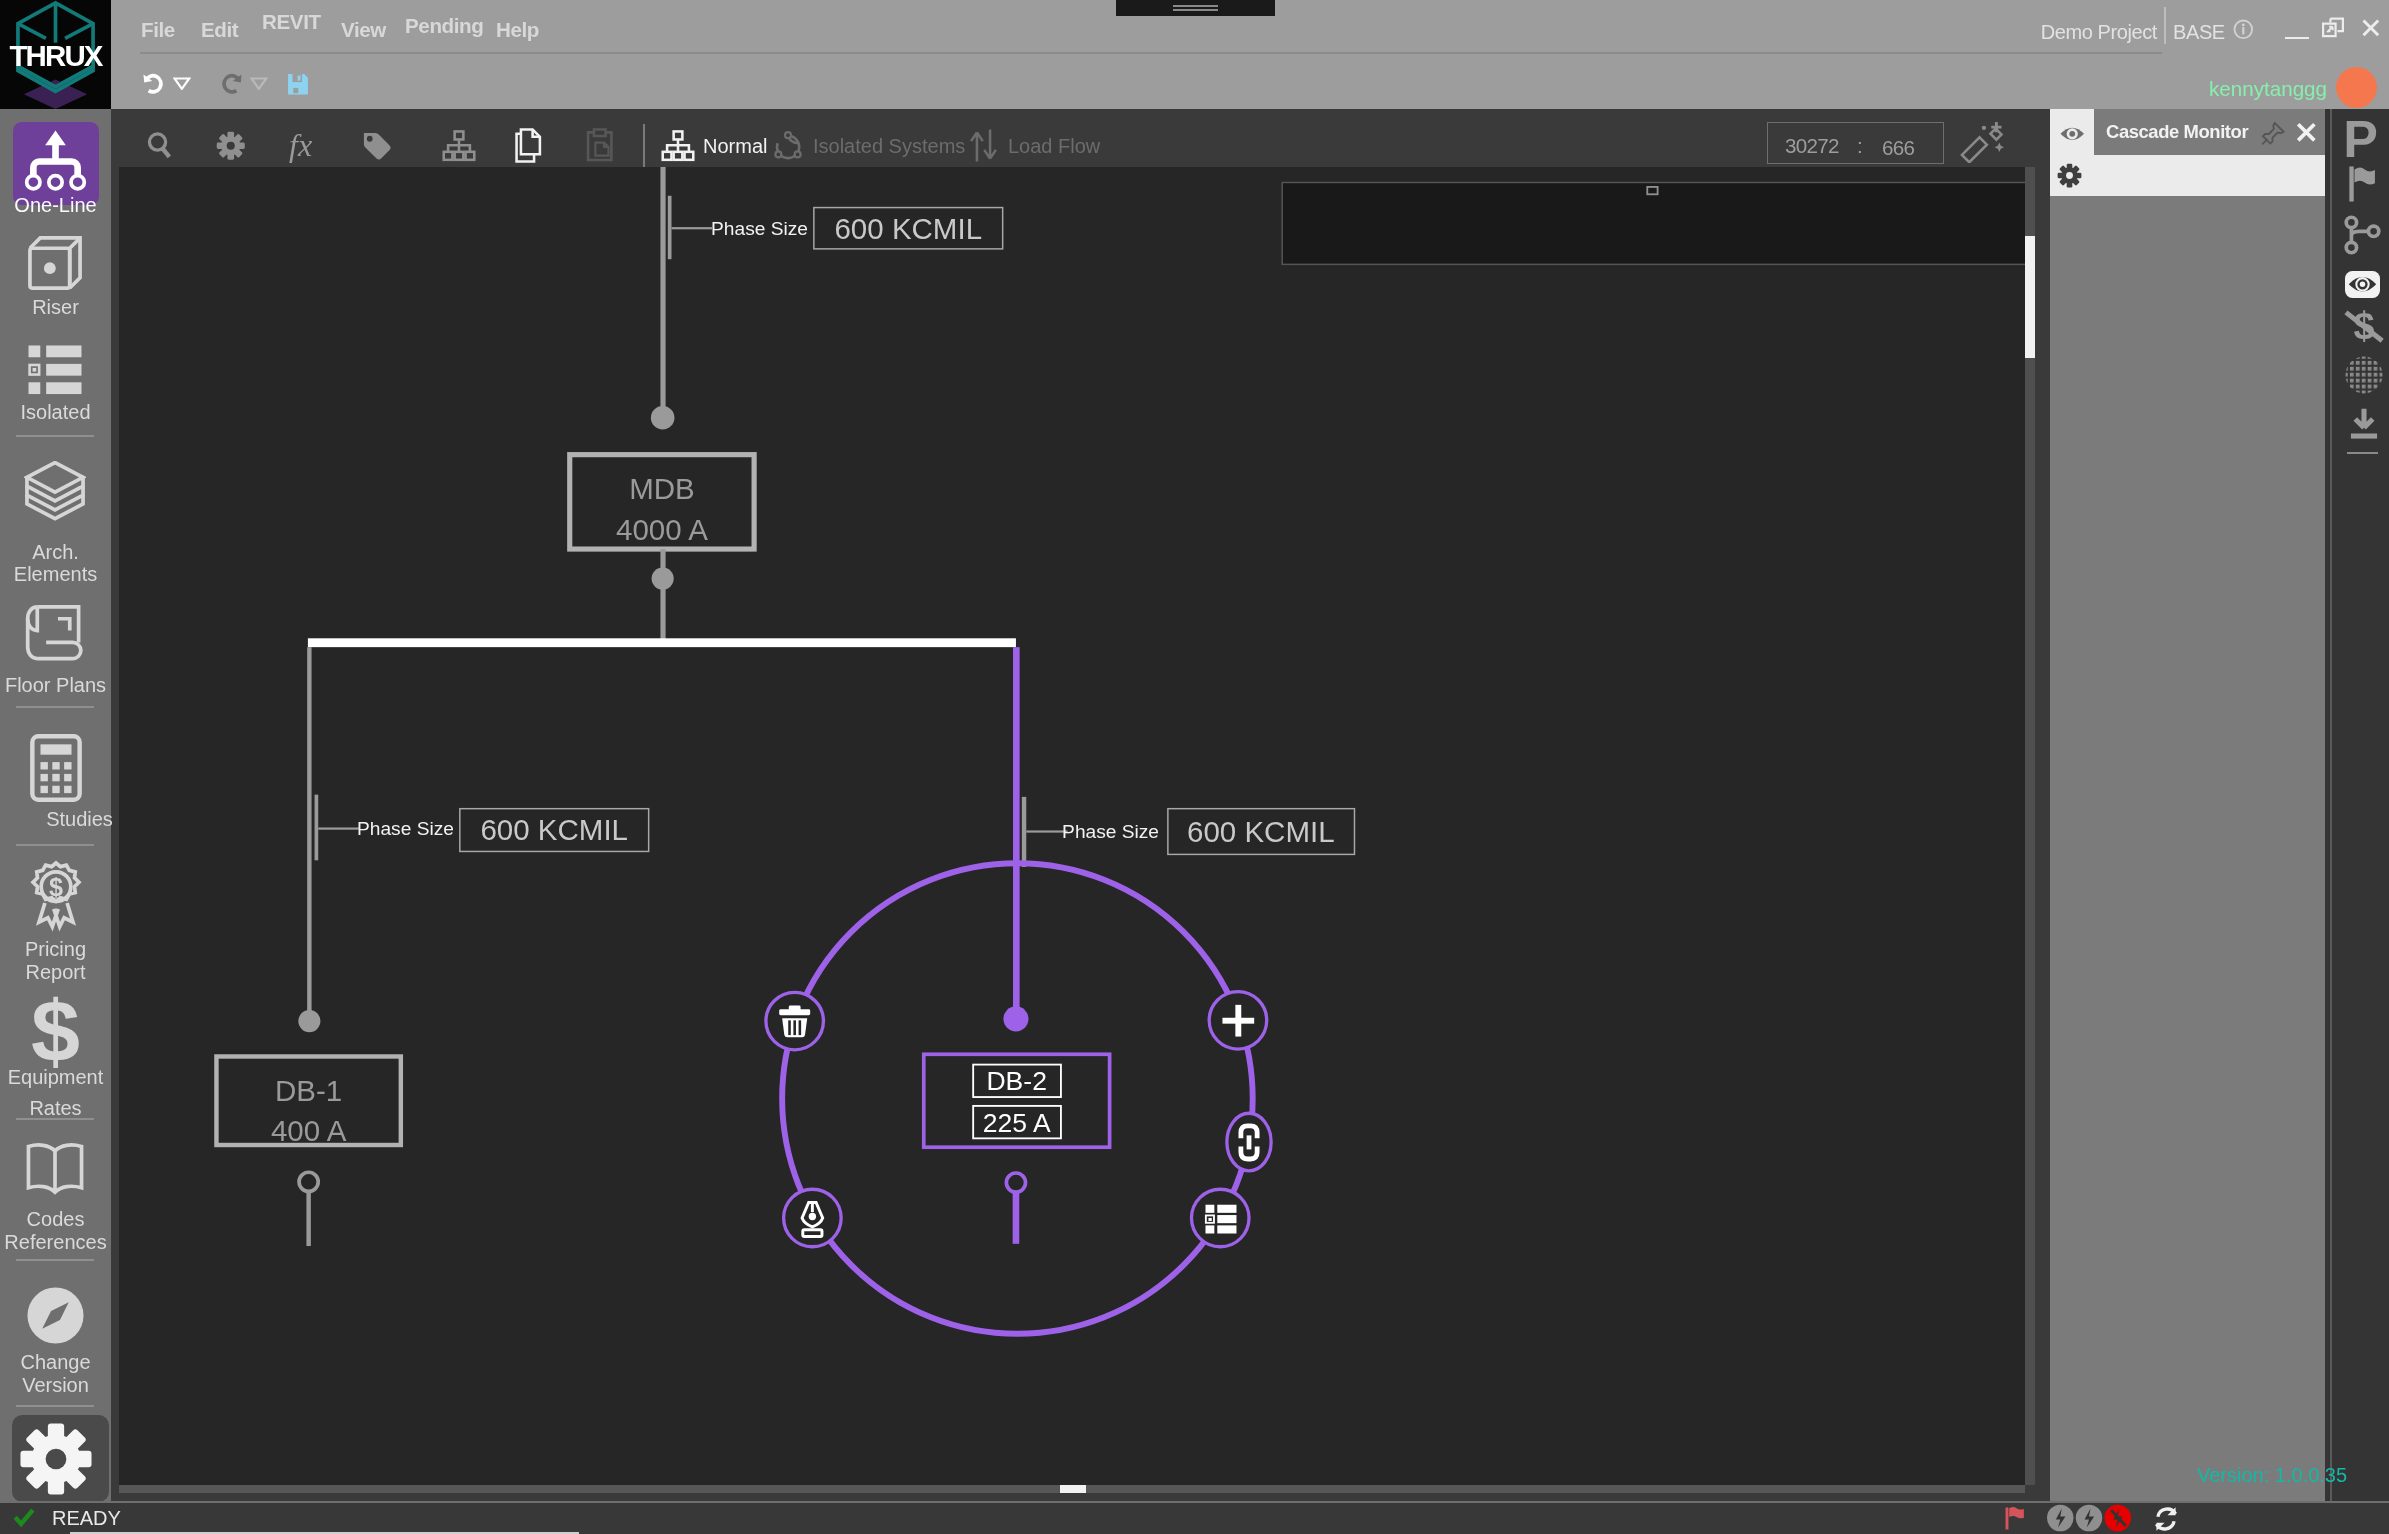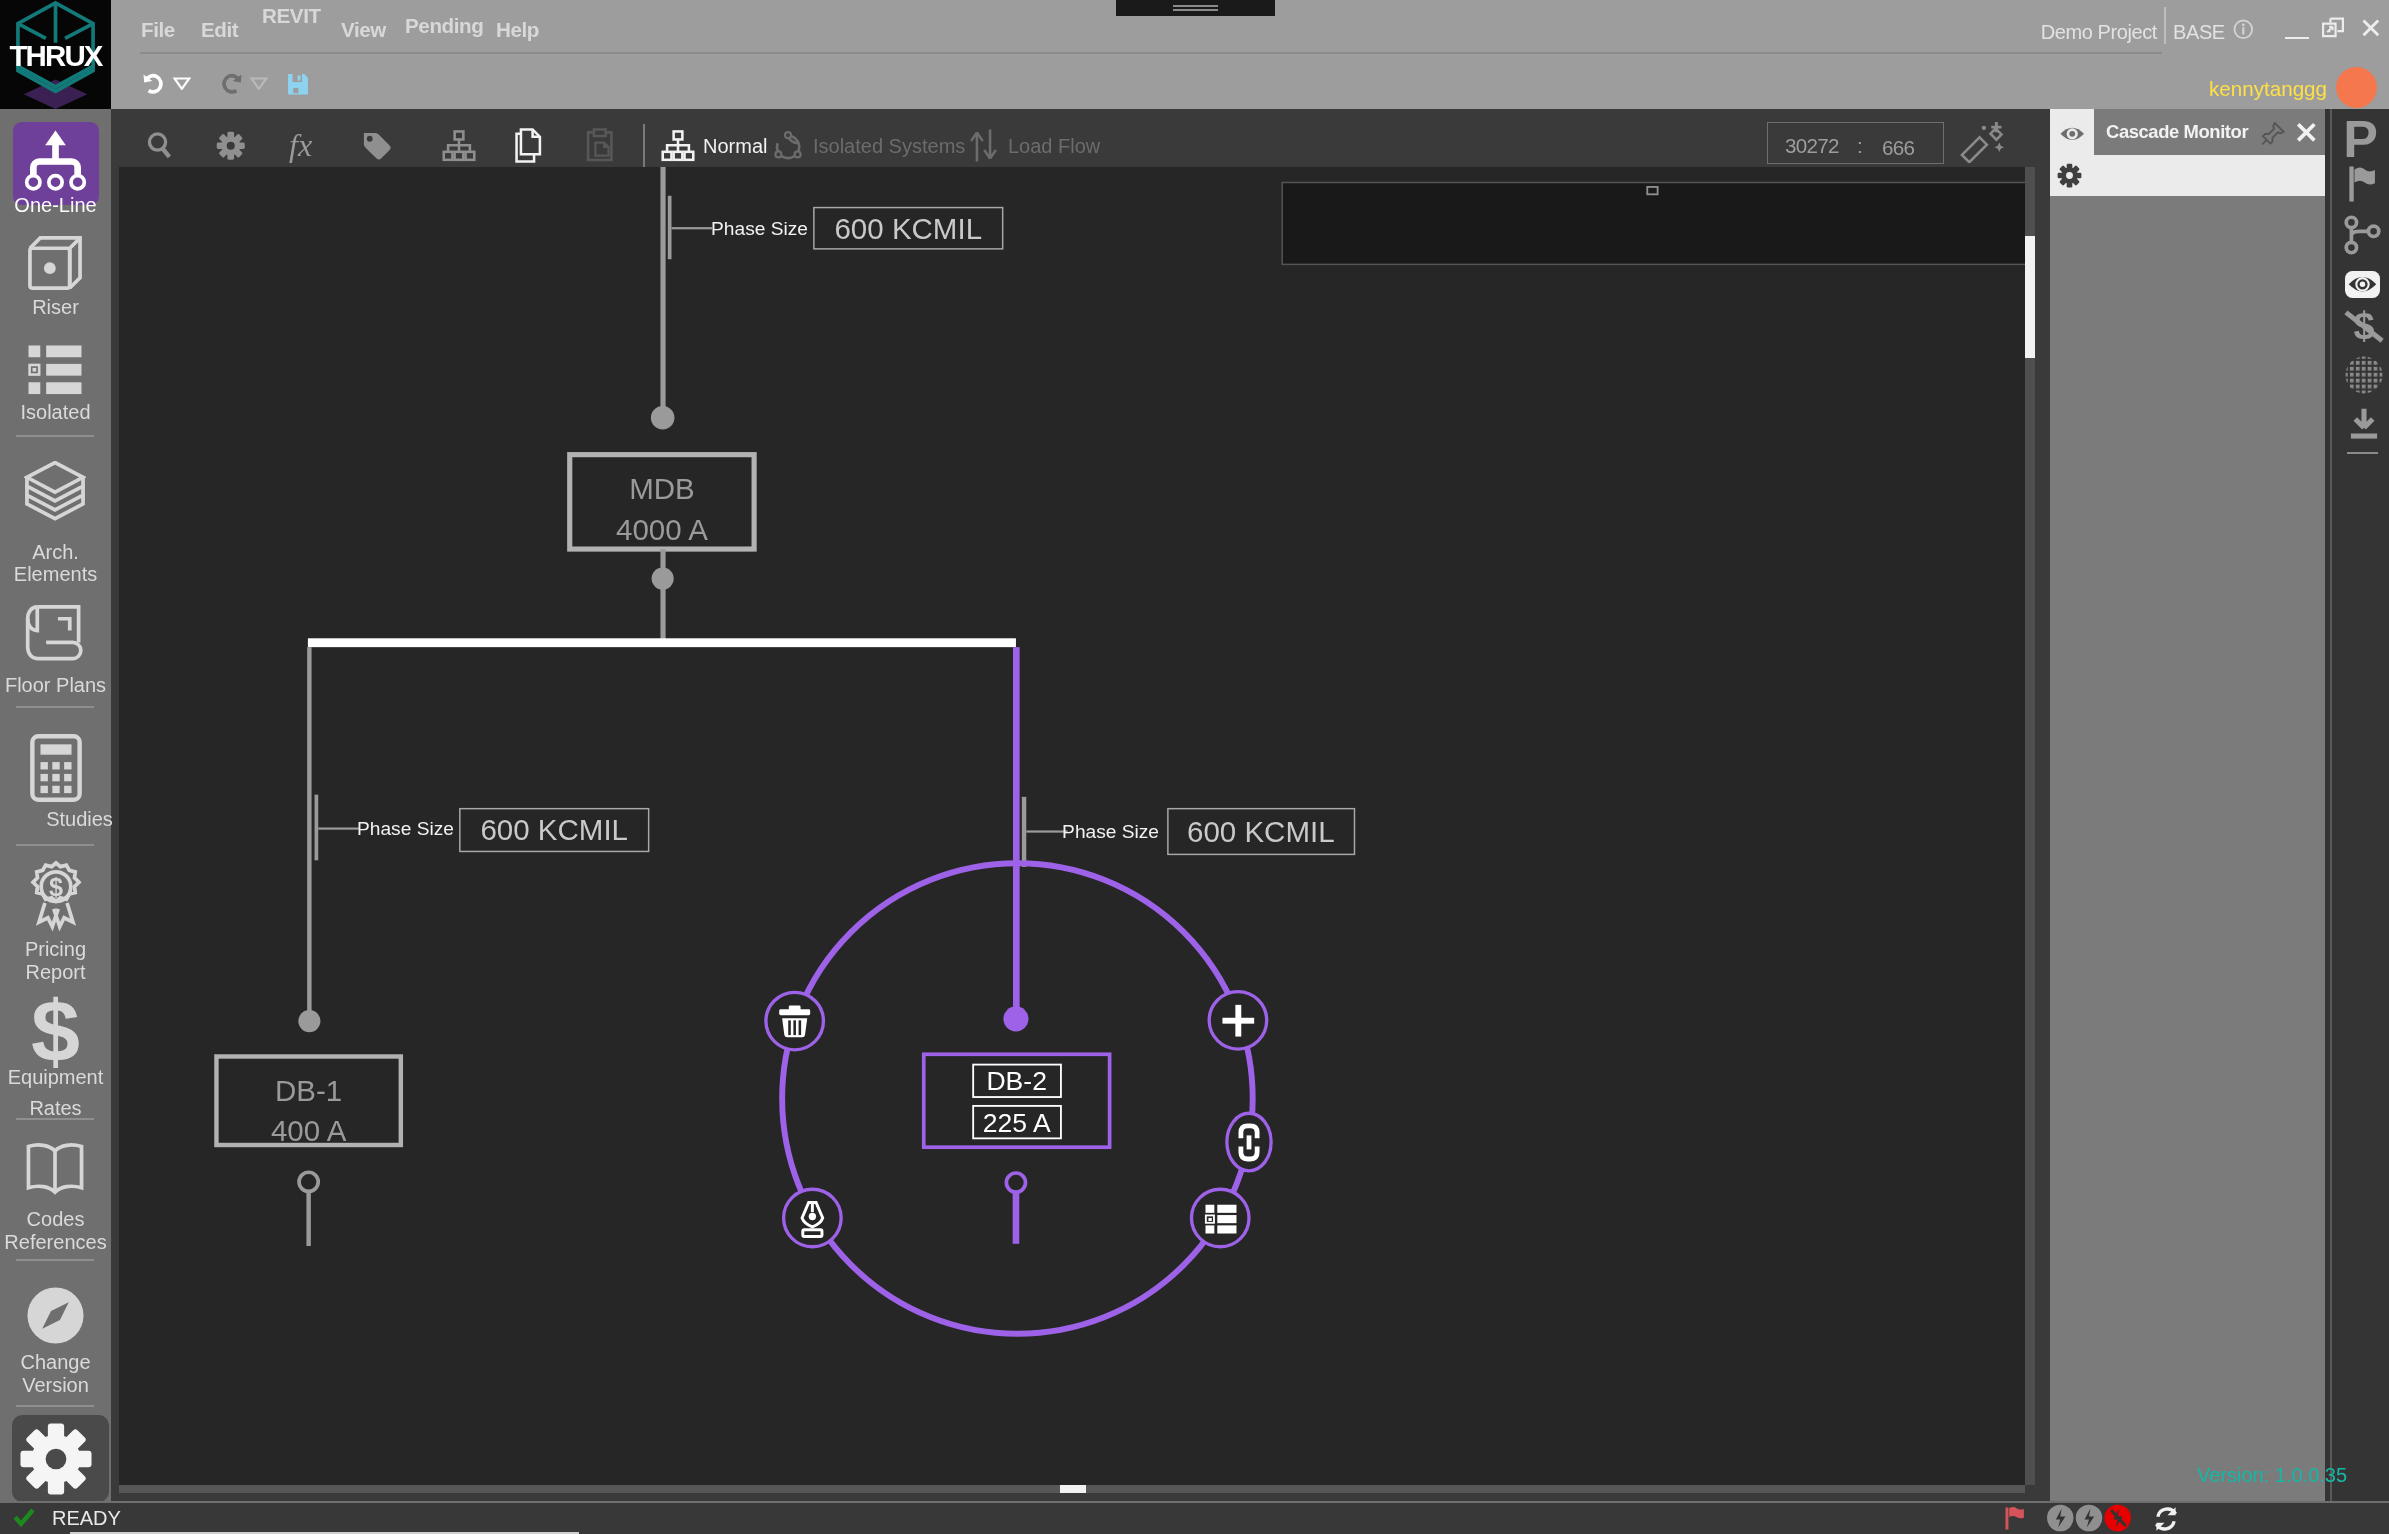--- a/index.html
+++ b/index.html
@@ -29,21 +29,21 @@
         <path d="M92 112 L92 130"></path>
   </g>
   <path d="M75 108 L118 128 L75 148 L32 128 Z" fill="#3b2153"></path>
   <path d="M75 118 L126 90 L126 96 L75 124 L24 96 L24 90 Z" fill="none" stroke="#127a78" stroke-width="5"></path>
   <text x="75" y="89" font-size="40" font-weight="bold" fill="#ffffff" text-anchor="middle" style="letter-spacing:-2.5px">THRUX</text>
 </svg>
 </div>
 
 <div class="abs" style="left:141px;top:18.4px;font-size:20.6px;font-weight:bold;color:#d8d8d8;letter-spacing:-0.4px;">File</div>
 <div class="abs" style="left:201px;top:18.4px;font-size:20.6px;font-weight:bold;color:#d8d8d8;letter-spacing:-0.4px;">Edit</div>
-<div class="abs" style="left:262px;top:4px;font-size:20.6px;font-weight:bold;color:#d8d8d8;letter-spacing:-0.4px;">REVIT</div>
+<div class="abs" style="left:262px;top:10px;font-size:20.6px;font-weight:bold;color:#d8d8d8;letter-spacing:-0.4px;">REVIT</div>
 <div class="abs" style="left:341px;top:18.4px;font-size:20.6px;font-weight:bold;color:#d8d8d8;letter-spacing:-0.4px;">View</div>
 <div class="abs" style="left:405px;top:14px;font-size:20.6px;font-weight:bold;color:#d8d8d8;letter-spacing:-0.4px;">Pending</div>
 <div class="abs" style="left:496px;top:18.4px;font-size:20.6px;font-weight:bold;color:#d8d8d8;letter-spacing:-0.4px;">Help</div>
 
 <div class="abs" style="right:232px;top:20.6px;font-size:20px;color:#e2e2e2;letter-spacing:-0.4px;">Demo Project</div>
 <div class="abs" style="left:2164px;top:7.4px;width:1.5px;height:37px;background:#bdbdbd;"></div>
 <div class="abs" style="left:2173px;top:20.6px;font-size:20px;color:#e2e2e2;letter-spacing:-0.4px;">BASE</div>
 <svg class="abs" style="left:2233px;top:19px;" width="20.6" height="20.6" viewBox="0 0 28 28">
   <circle cx="14" cy="14" r="12" fill="none" stroke="#d2d2d2" stroke-width="2.5"></circle>
   <rect x="12.5" y="11" width="3" height="10" fill="#d2d2d2"></rect>
@@ -75,21 +75,21 @@
 <svg class="abs" style="left:250px;top:77px;" width="17.7" height="13.3" viewBox="0 0 24 18">
   <path d="M2 2 H22 L12 16 Z" fill="none" stroke="#b9b9b9" stroke-width="3"></path>
 </svg>
 <svg class="abs" style="left:288px;top:74px;" width="20" height="20.6" viewBox="0 0 27 28">
   <path d="M0 0 H22 L27 5 V28 H0 Z" fill="#8dd3f0"></path>
   <rect x="6" y="0" width="13" height="11" fill="#9d9d9d"></rect>
   <rect x="13" y="2" width="4" height="7" fill="#8dd3f0"></rect>
   <rect x="7" y="19" width="7" height="7" fill="#9d9d9d"></rect>
 </svg>
 
-<div class="abs" style="right:62px;top:77px;font-size:20.6px;color:#fde047;">kennytanggg</div>
+<div class="abs" style="right:62px;top:77px;font-size:20.6px;color:#86efac;">kennytanggg</div>
 <div class="abs" style="left:2336px;top:67px;width:41px;height:41px;border-radius:50%;background:#f5774e;"></div>
 
 <div class="abs" style="left:1116px;top:0;width:159px;height:15.5px;background:#1a1a1a;"></div>
 <div class="abs" style="left:1173px;top:5.2px;width:45px;height:2.2px;background:#8a8a8a;"></div>
 <div class="abs" style="left:1173px;top:8.8px;width:45px;height:2.2px;background:#8a8a8a;"></div>
 
 <svg class="abs" style="left:145px;top:131px;" width="28" height="28" viewBox="0 0 38 38">
   <circle cx="17" cy="15" r="11" fill="none" stroke="#8f8f8f" stroke-width="4.5"></circle>
   <path d="M24 24 L33 35" stroke="#8f8f8f" stroke-width="6"></path>
 </svg>

